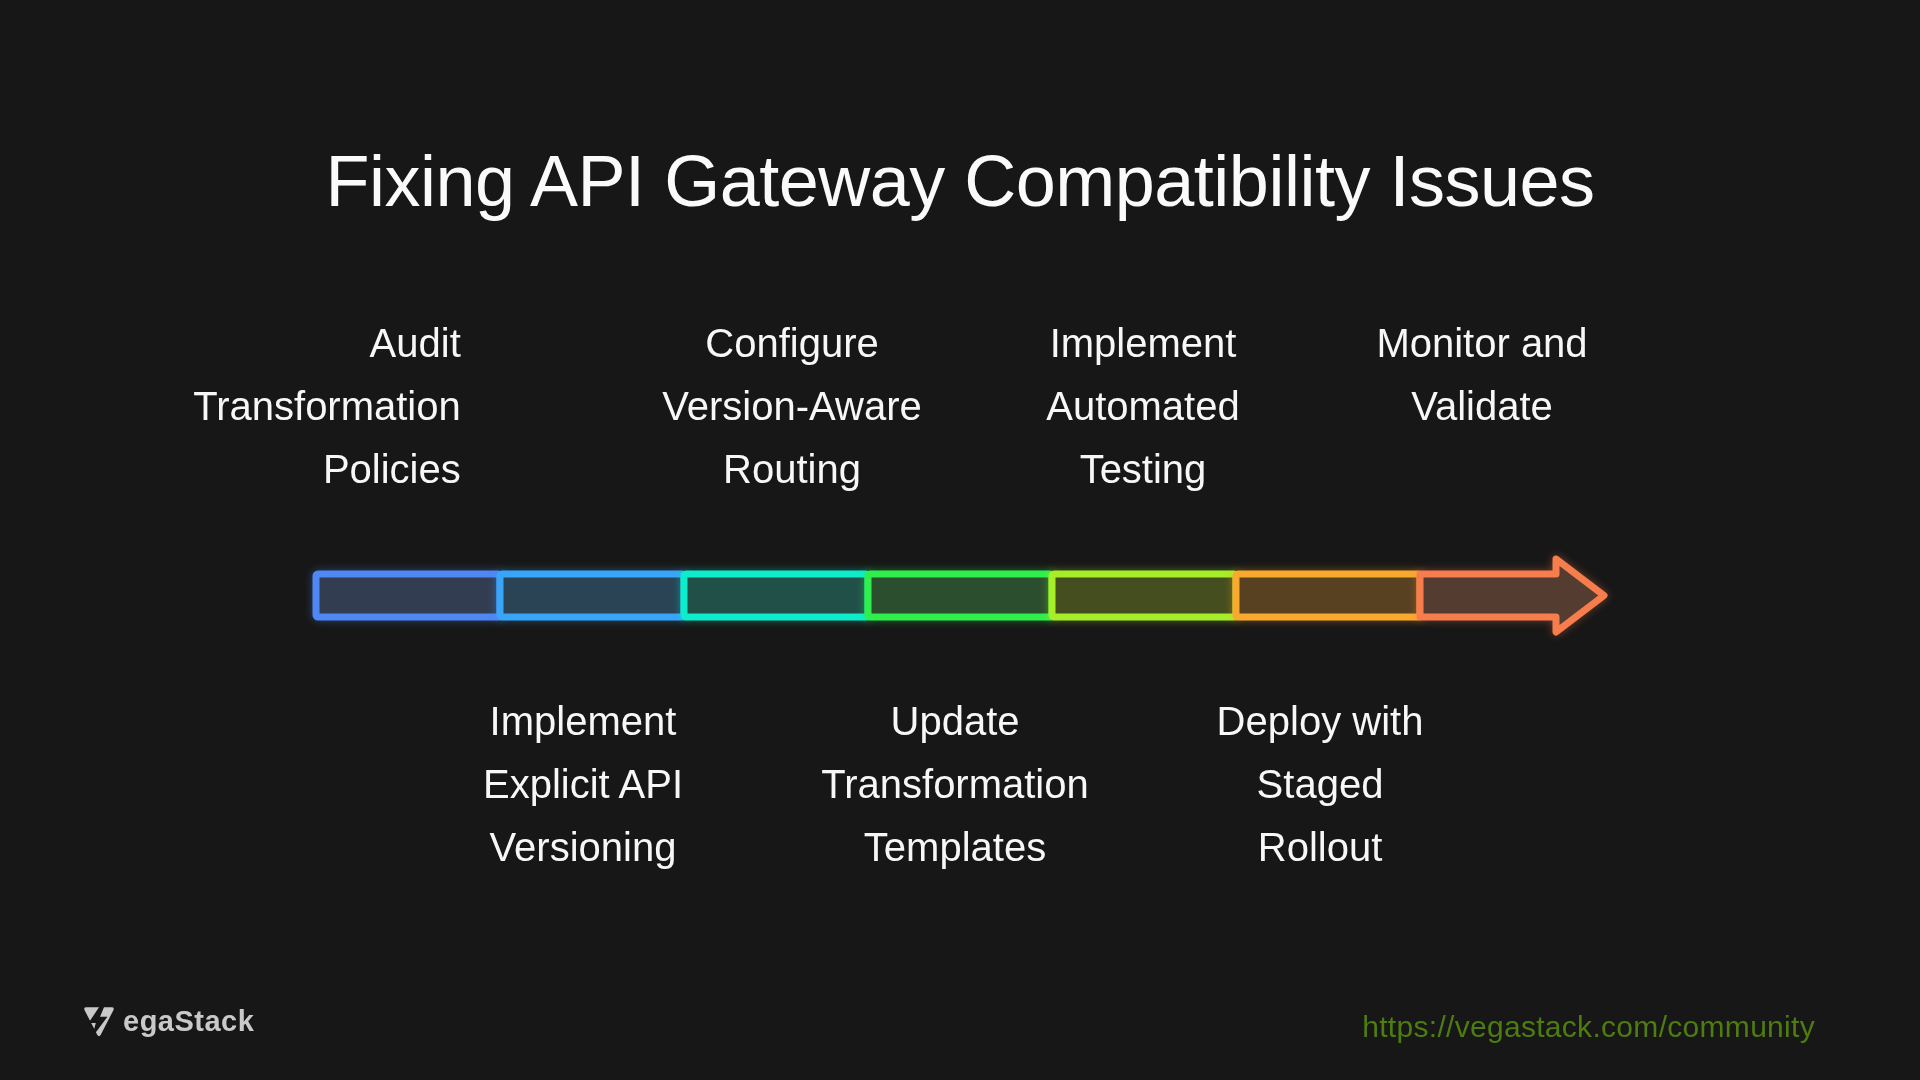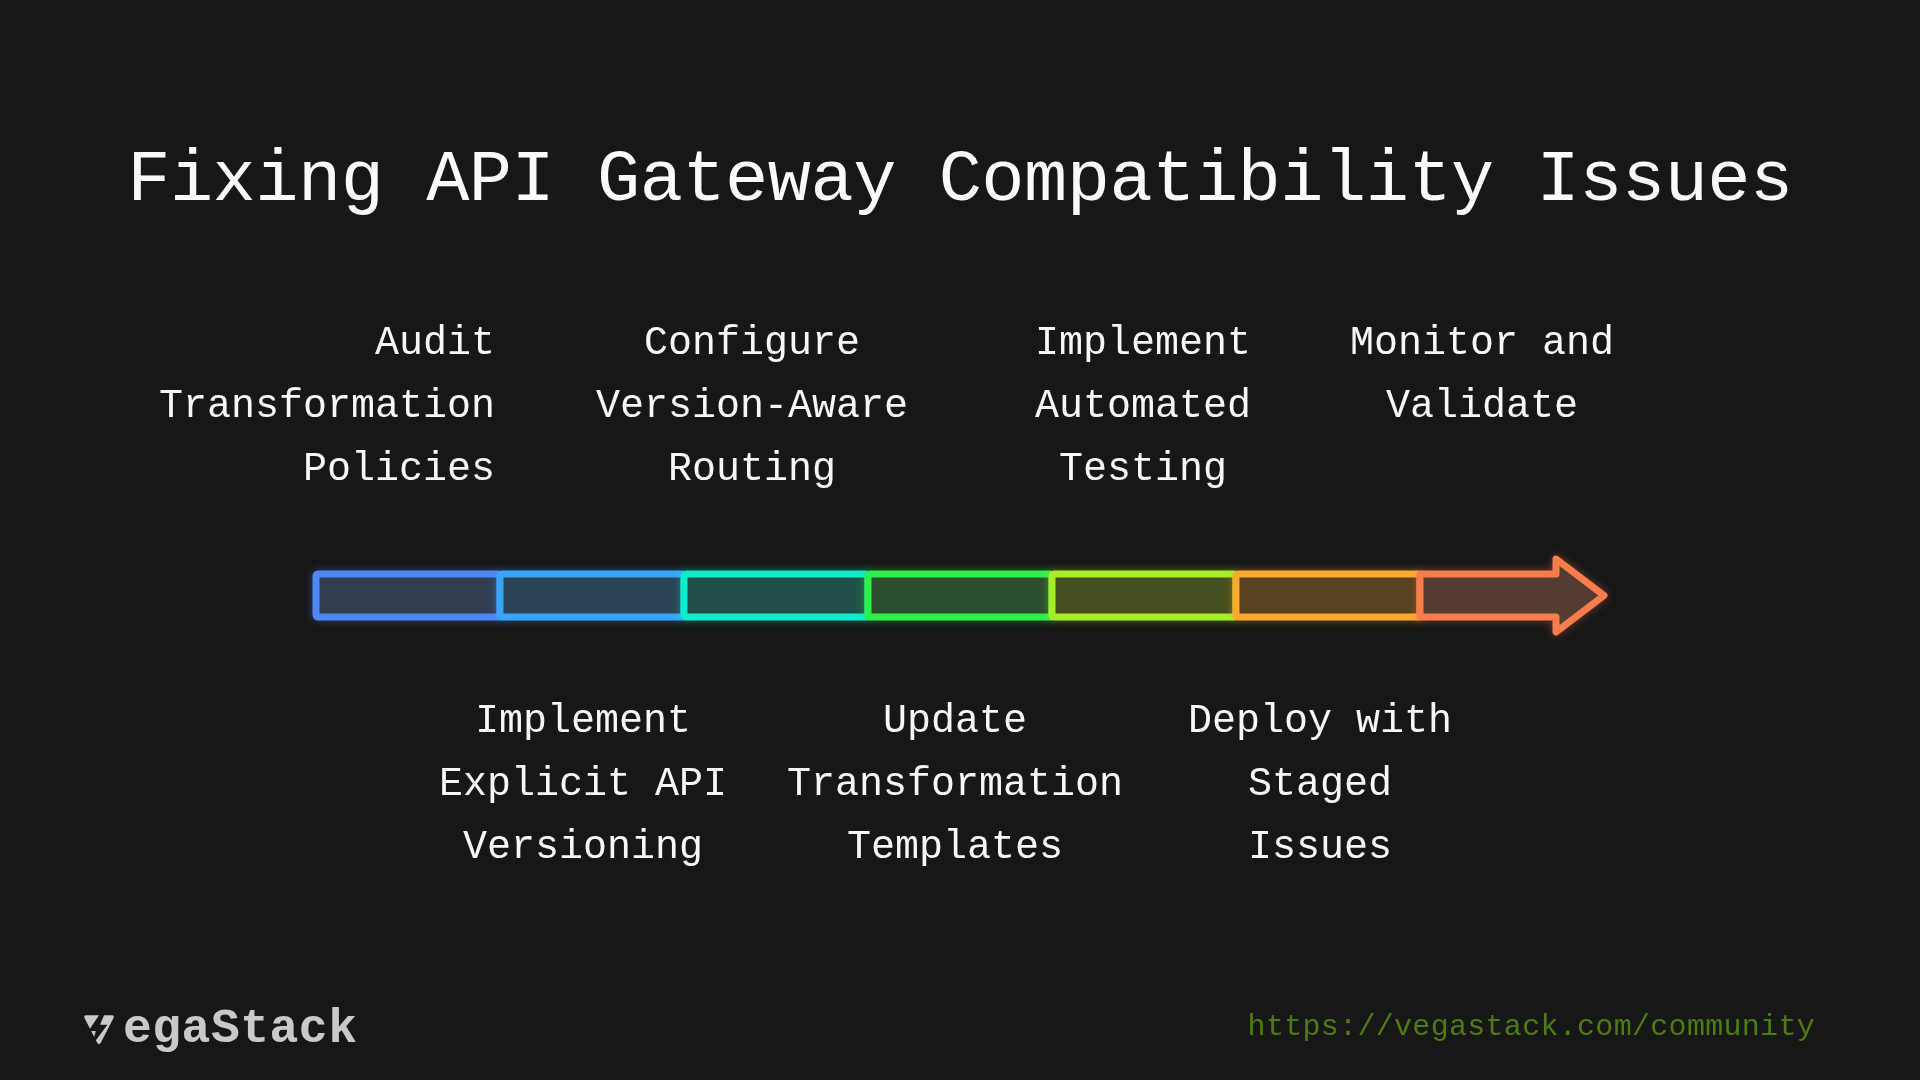--- a/index.html
+++ b/index.html
@@ -1,21 +1,21 @@
 <!DOCTYPE html>
 <html><head>
 <meta charset="utf-8">
 <style>
   html,body{margin:0;padding:0;background:#0d0d0d;}
   #canvas{
     position:relative;
     width:1920px;height:1080px;
     background:#171717;
     overflow:hidden;
-    font-family:Liberation Mono, monospace;
+    font-family:Liberation Sans, sans-serif;
   }
   .page-title{
     position:absolute;left:0;right:0;top:140px;
     text-align:center;
     font-size:72px;font-weight:500;letter-spacing:-0.5px;
     color:#fafafa;
   }
   #arrow-svg{
     position:absolute;left:0;top:0;width:1920px;height:1080px;
     pointer-events:none;
@@ -24,21 +24,21 @@
     position:absolute;
     transform:translateX(-50%);
     white-space:pre-line;
     text-align:center;
     font-size:40px;line-height:63px;font-weight:400;
     color:#f7f7f7;
   }
   .footer-logo{
     position:absolute;left:80px;top:1002px;
     display:flex;align-items:center;gap:5px;
-    color:#c9c9c9;font-size:48px;font-weight:700;letter-spacing:0.5px;
+    color:#c9c9c9;font-size:29px;font-weight:700;letter-spacing:0.5px;
   }
   .footer-logo svg{display:block;}
   .footer-url{
     position:absolute;right:105px;top:1010px;
     font-size:30px;font-weight:400;color:#4d7c0f;letter-spacing:0.3px;
   }
 </style>
 </head>
 <body>
 
@@ -46,32 +46,32 @@
 
   <div class="page-title">Fixing API Gateway Compatibility Issues</div>
 
   <div id="labels-layer">
       <div class="step-label" style="left: 327px; top: 312px; text-align: right;">Audit
 Transformation
 Policies</div>
       <div class="step-label" style="left: 583px; top: 690px;">Implement
 Explicit API
 Versioning</div>
-      <div class="step-label" style="left: 752px; top: 312px;">Configure
+      <div class="step-label" style="left: 792px; top: 312px;">Configure
 Version-Aware
 Routing</div>
       <div class="step-label" style="left: 955px; top: 690px;">Update
 Transformation
 Templates</div>
       <div class="step-label" style="left: 1143px; top: 312px;">Implement
 Automated
 Testing</div>
       <div class="step-label" style="left: 1320px; top: 690px;">Deploy with
 Staged
-Issues</div>
+Rollout</div>
       <div class="step-label" style="left: 1482px; top: 312px;">Monitor and
 Validate</div>
     </div>
 
   <svg id="arrow-svg" viewBox="0 0 1920 1080" xmlns="http://www.w3.org/2000/svg">
       <rect x="316" y="574" width="184" height="43" rx="2" fill="#323d52" stroke="#4f87f5" stroke-width="7" stroke-linejoin="round" style="filter: drop-shadow(rgba(79, 135, 245, 0.4) 0px 0px 4px);"></rect>
       <rect x="500" y="574" width="184" height="43" rx="2" fill="#2a4355" stroke="#38a5f8" stroke-width="7" stroke-linejoin="round" style="filter: drop-shadow(rgba(56, 165, 248, 0.4) 0px 0px 4px);"></rect>
       <rect x="684" y="574" width="184" height="43" rx="2" fill="#215049" stroke="#0deccb" stroke-width="7" stroke-linejoin="round" style="filter: drop-shadow(rgba(13, 236, 203, 0.4) 0px 0px 4px);"></rect>
       <rect x="868" y="574" width="184" height="43" rx="2" fill="#2b4e2f" stroke="#2eef4c" stroke-width="7" stroke-linejoin="round" style="filter: drop-shadow(rgba(46, 239, 76, 0.4) 0px 0px 4px);"></rect>
       <rect x="1052" y="574" width="184" height="43" rx="2" fill="#454e1f" stroke="#a6ee28" stroke-width="7" stroke-linejoin="round" style="filter: drop-shadow(rgba(166, 238, 40, 0.4) 0px 0px 4px);"></rect>

